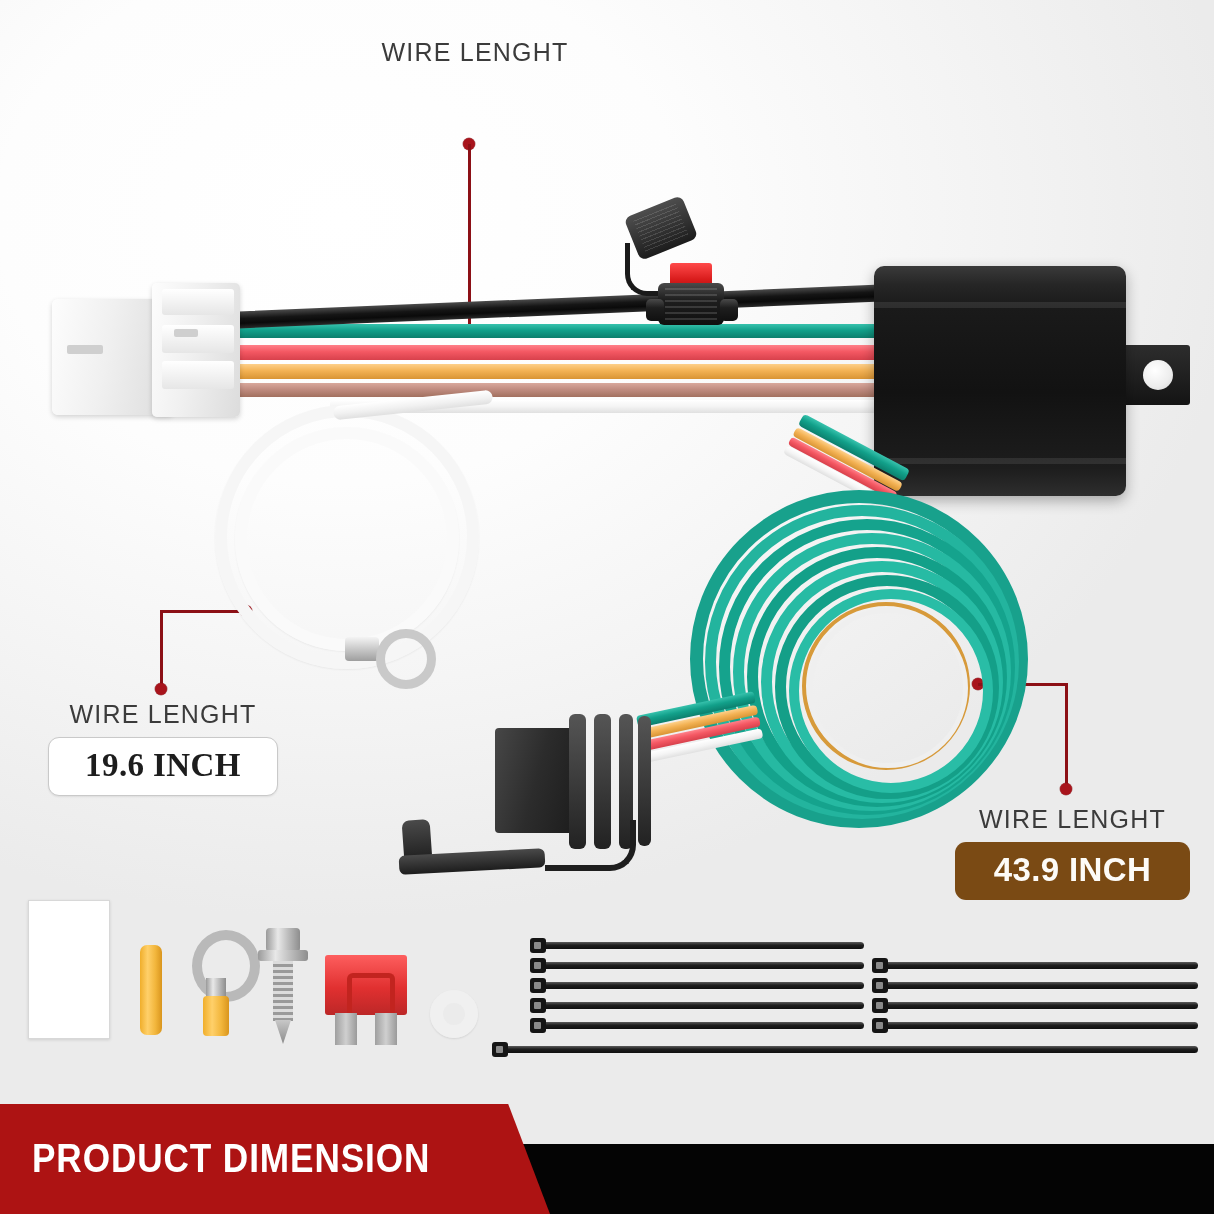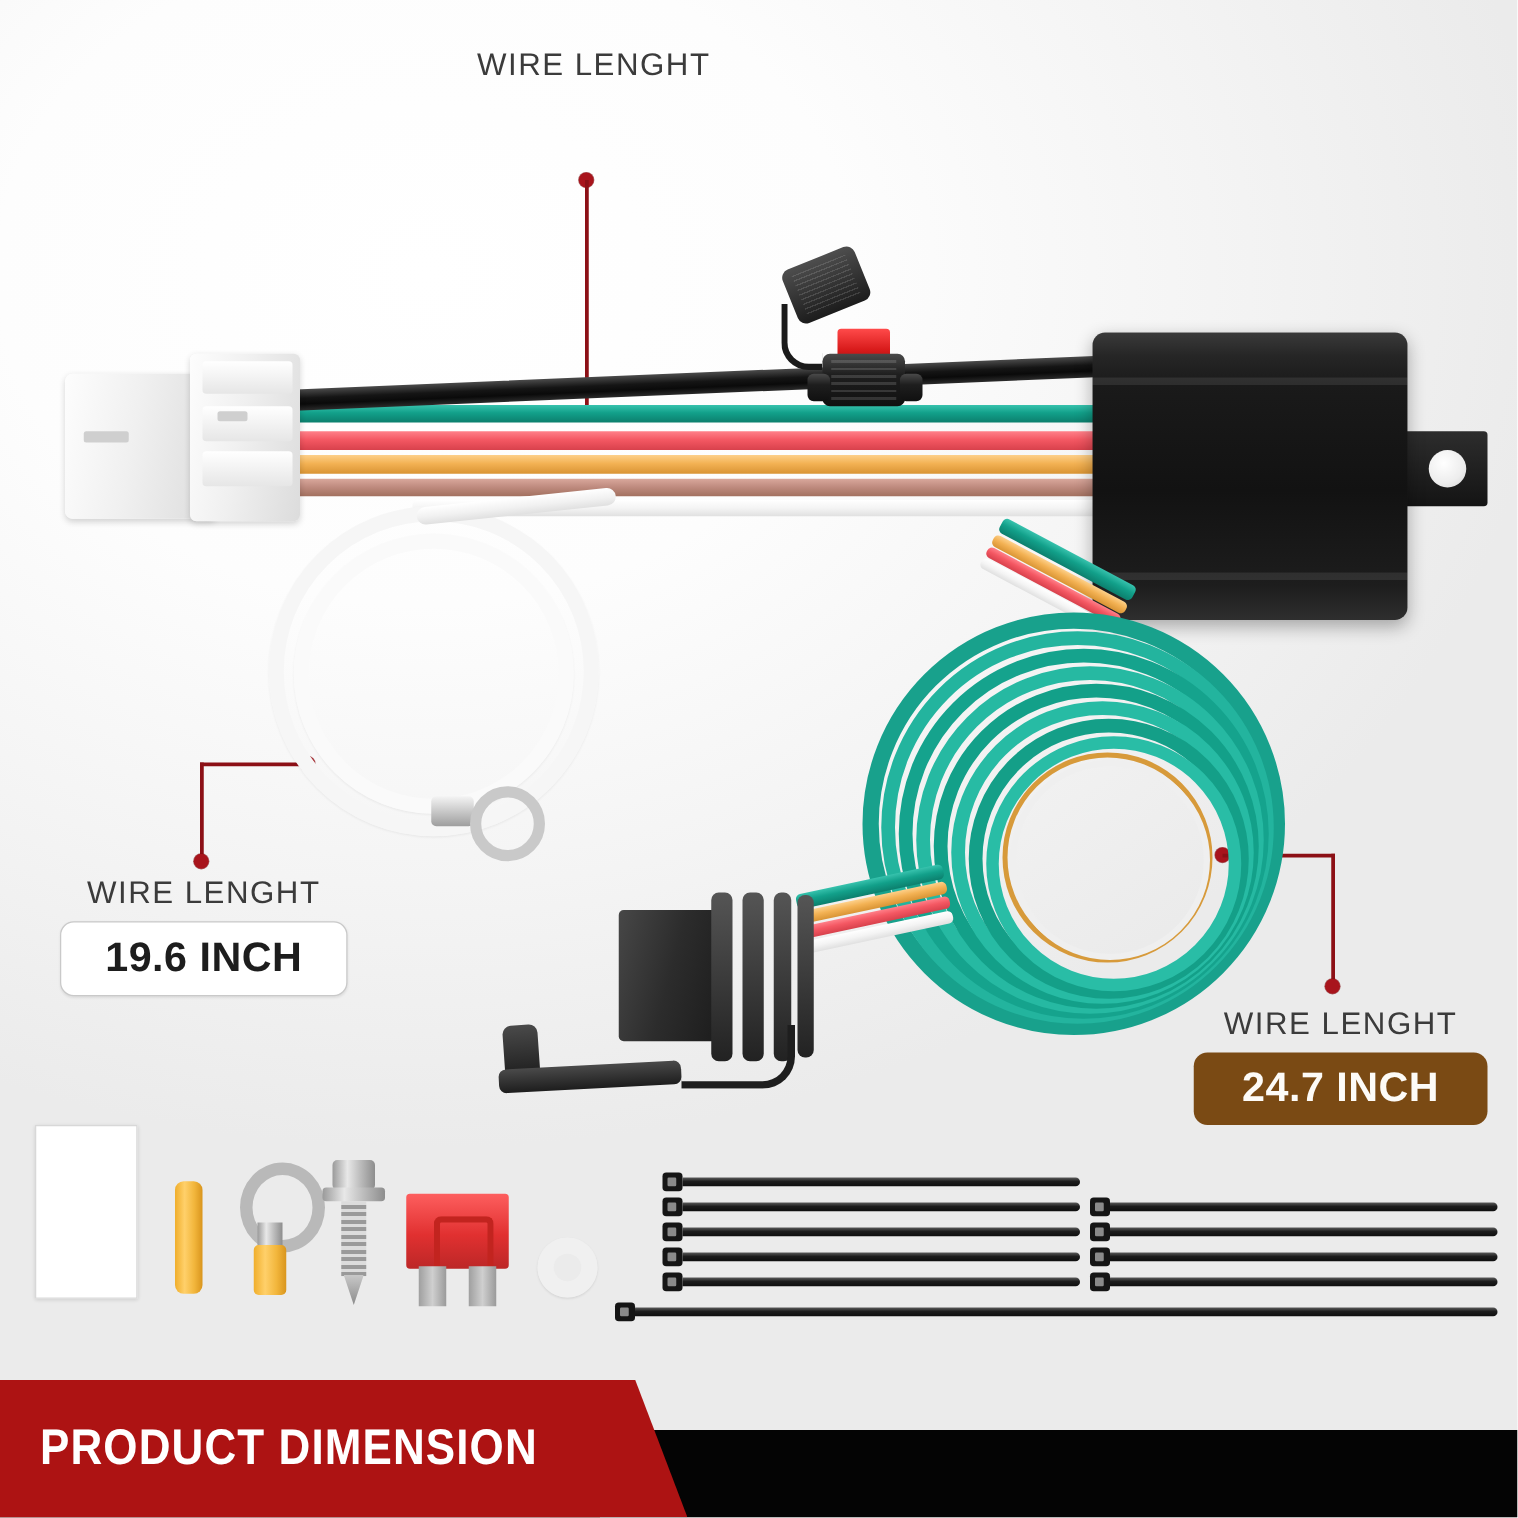--- a/index.html
+++ b/index.html
@@ -20,21 +20,21 @@
   .callout .cap{
     font-size:25px;letter-spacing:1.2px;color:#3b3b3b;
     text-align:center;font-weight:400;white-space:nowrap;
   }
   .badge{
     margin-top:8px;border-radius:11px;padding:9px 20px 11px;
     font-size:33px;font-weight:700;letter-spacing:0.4px;white-space:nowrap;text-align:center;
   }
   .badge.brown{background:#7a4a14;color:#fdfbf7;}
   .badge.white{background:#ffffff;color:#1d1d1d;border:1px solid #c9c9c9;
-                box-shadow:0 1px 2px rgba(0,0,0,.08);}
+                box-shadow:0 1px 2px rgba(0,0,0,.08);font-family:Liberation Serif, serif;}
 
   
   .ldr{position:absolute;background:#8c1016;}
   .ldr.v{width:3px;}
   .ldr.h{height:3px;}
   .dot{position:absolute;width:12px;height:12px;border-radius:50%;
        background:#a8141c;box-shadow:0 0 0 .5px rgba(120,10,14,.6);}
 
   
   .wirewrap{position:absolute;}
@@ -137,21 +137,21 @@
     <div class="cap">WIRE LENGHT</div>
     <div class="badge white">19.6 INCH</div>
   </div>
   <div class="dot" style="left:240px;top:605px;"></div>
   <div class="ldr h" style="left:160px;top:610px;width:86px;"></div>
   <div class="ldr v" style="left:160px;top:610px;height:78px;"></div>
   <div class="dot" style="left:155px;top:683px;"></div>
 
   <div class="callout" style="left:955px;top:805px;width:235px;">
     <div class="cap">WIRE LENGHT</div>
-    <div class="badge brown">24.7 INCH</div>
+    <div class="badge brown">43.9 INCH</div>
   </div>
   <div class="dot" style="left:972px;top:678px;"></div>
   <div class="ldr h" style="left:978px;top:683px;width:90px;"></div>
   <div class="ldr v" style="left:1065px;top:683px;height:105px;"></div>
   <div class="dot" style="left:1060px;top:783px;"></div>
 
   <div class="wirewrap" style="left:0;top:0;">
     <div class="wire w-teal" style="left:195px;top:324px;width:695px;height:14px;"></div>
     <div class="wire w-pink" style="left:195px;top:345px;width:695px;height:15px;"></div>
     <div class="wire w-org" style="left:195px;top:364px;width:695px;height:15px;"></div>

